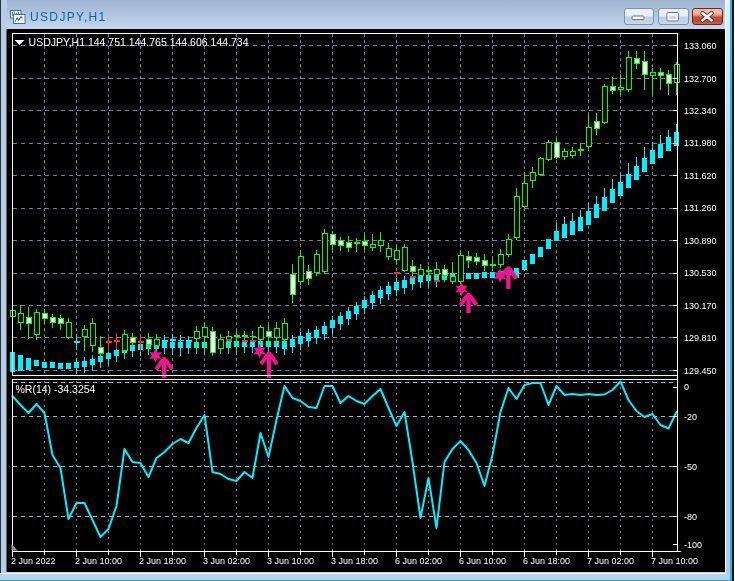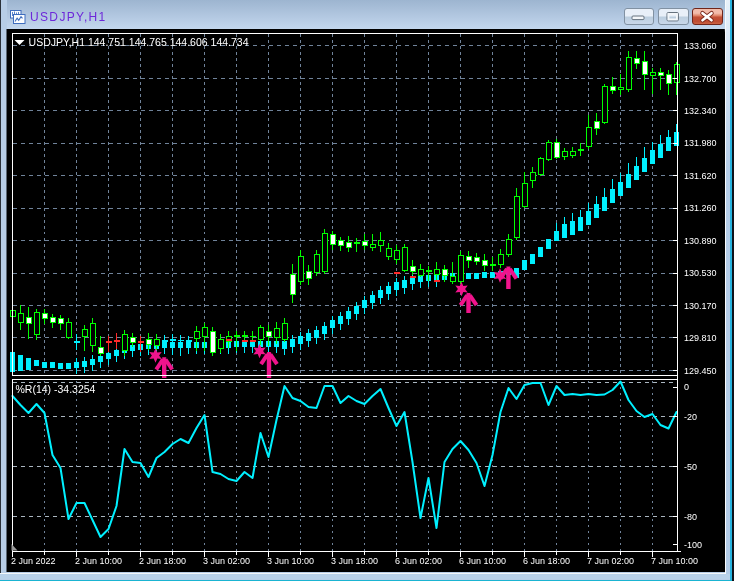--- a/index.html
+++ b/index.html
@@ -1,17 +1,17 @@
 <!DOCTYPE html>
 <html><head><meta charset="utf-8"><style>
 *{margin:0;padding:0;box-sizing:border-box}
 body{width:735px;height:581px;overflow:hidden;position:relative;font-family:"Liberation Sans",sans-serif;background:#b9cfe8}
 .titlebar{position:absolute;left:0;top:0;width:735px;height:29px;background:linear-gradient(#9db5d0,#b4c9e2 60%,#c3d7ee)}
 .tshadow{position:absolute;left:6px;top:29px;width:719px;height:3px;background:linear-gradient(#6e737a,#0e1013)}
-.title{position:absolute;left:30px;top:10.5px;font-size:12px;line-height:1;letter-spacing:1.35px;color:#6d28d9}
+.title{position:absolute;left:30px;top:10.5px;font-size:12px;line-height:1;letter-spacing:1.35px;color:#0369a1}
 .blk{position:absolute;left:6.5px;top:31px;width:718px;height:541px;background:#000}
 .btn{position:absolute;top:8px;height:17px;border-radius:3px;border:1px solid #8191a2}
 .b1{left:624px;width:30px;background:linear-gradient(#e8eff8 47%,#bccedf 53%,#c9d8ea)}
 .b2{left:657.5px;width:31px;background:linear-gradient(#e8eff8 47%,#bccedf 53%,#c9d8ea)}
 .b3{left:691.5px;width:31px;background:linear-gradient(#f2bcab 28%,#dd7c5e 47%,#c35138 53%,#bd4b31 82%,#cc6243);border-color:#70251a}
 .lb{position:absolute;left:0;top:0;width:1px;height:573px;background:#2a3038}
 .lb2{position:absolute;left:1px;top:0;width:5.5px;height:573px;background:#b7cde6}
 .rb1{position:absolute;left:724.5px;top:0;width:1.5px;height:574px;background:#f8fafc}
 .rb2{position:absolute;left:726px;top:0;width:4px;height:574px;background:linear-gradient(180deg,#e8f1fa,#b5cde8 30%,#b2cbe6)}
 .rb3{position:absolute;left:730px;top:0;width:2px;height:580px;background:#28b4e0}

